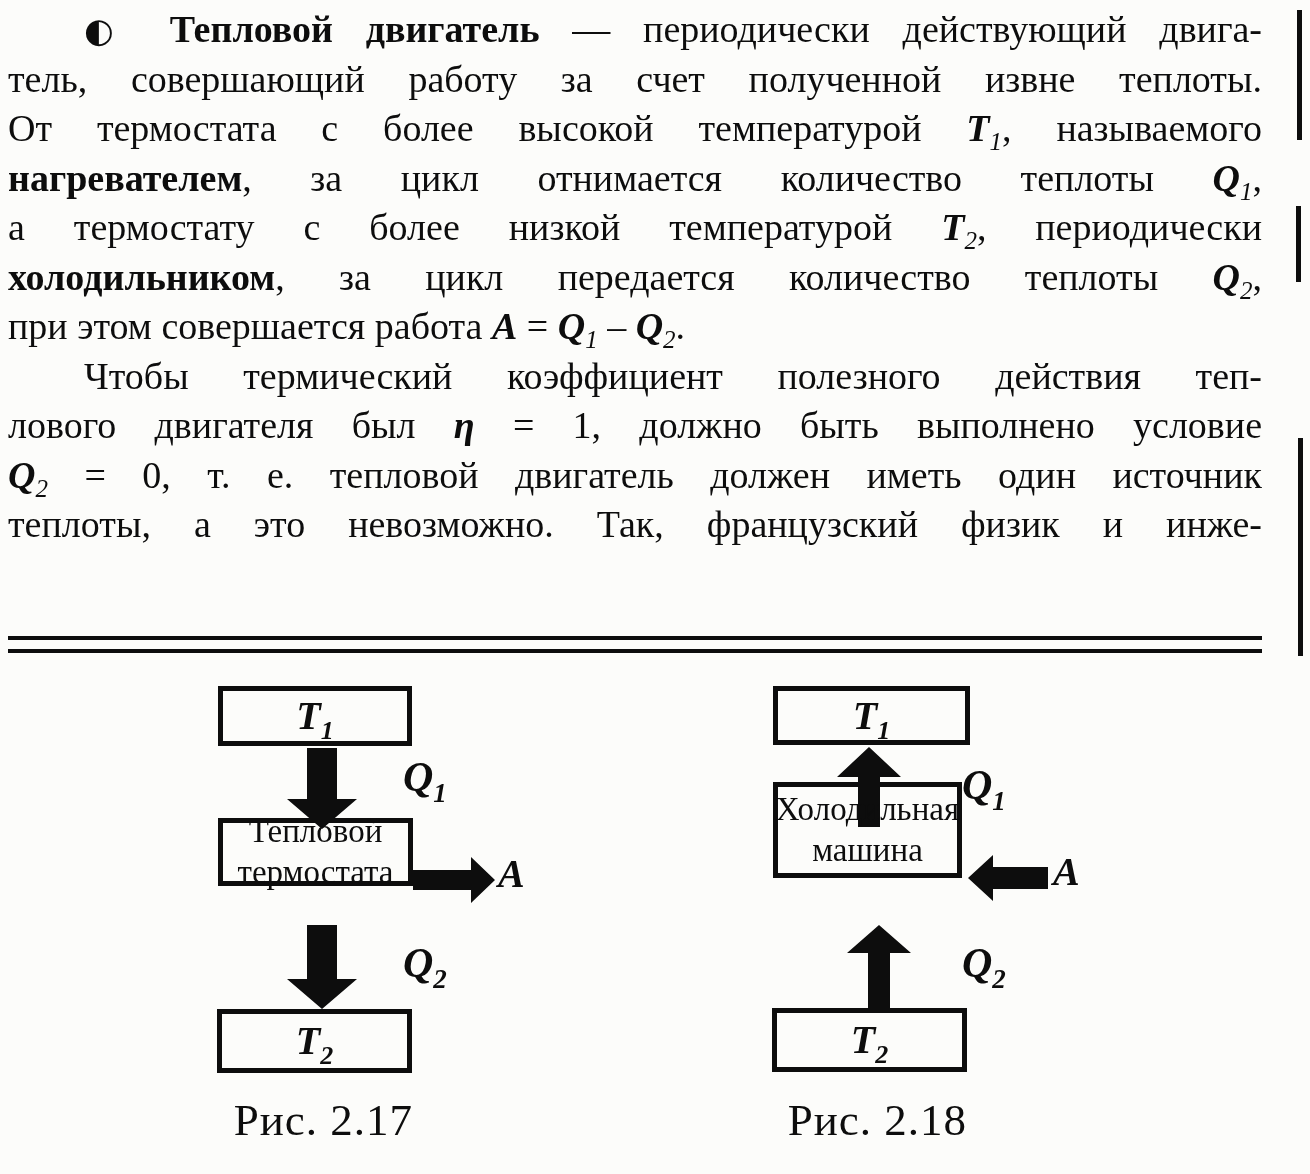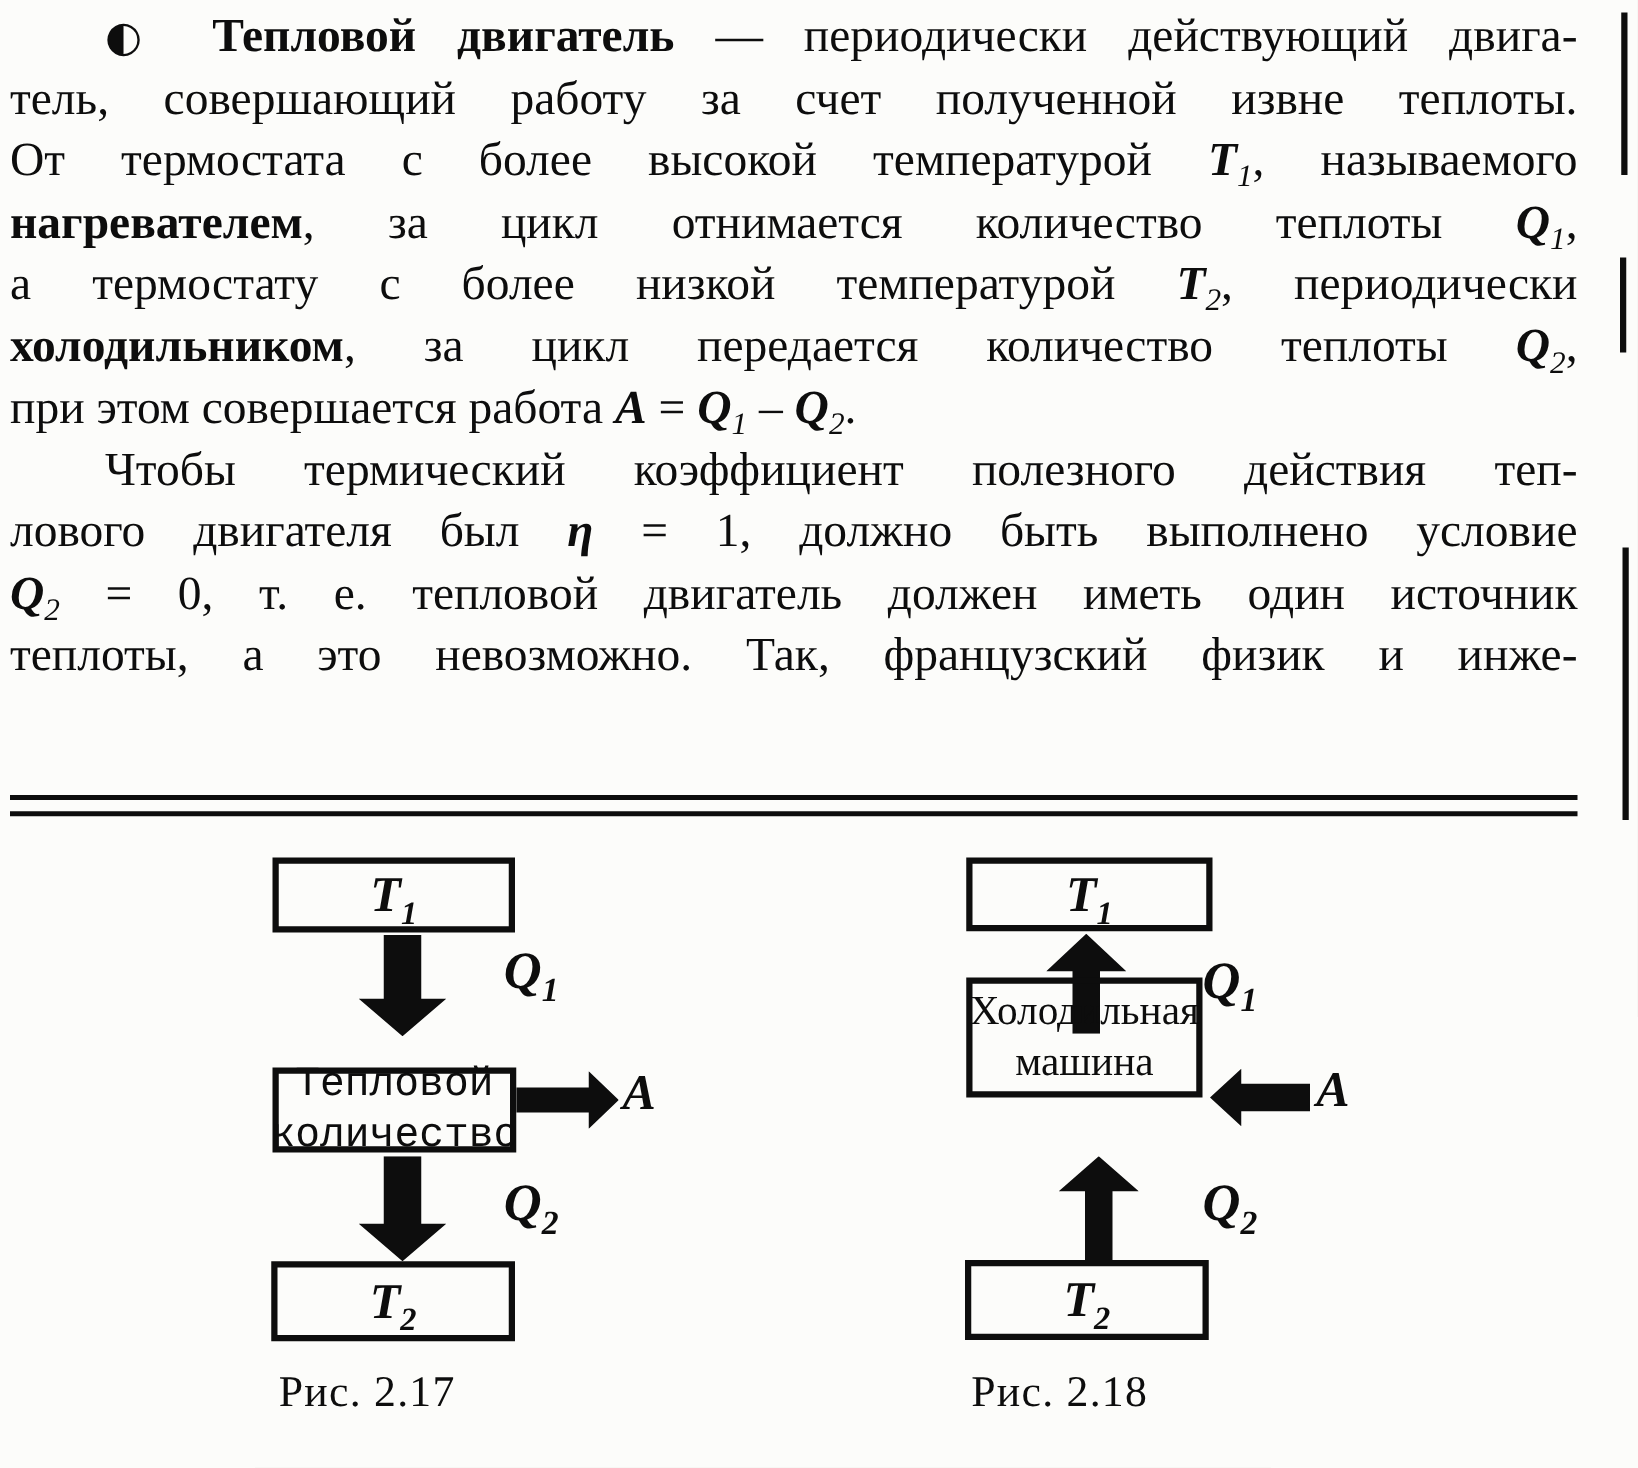--- a/index.html
+++ b/index.html
@@ -32,25 +32,25 @@
   
   .fbox { position:absolute; border:5px solid var(--ink);
     display:flex; flex-direction:column; align-items:center; justify-content:center;
     text-align:center; background:transparent; }
   .tlabel { font-size:40px; font-weight:bold; font-style:italic; line-height:1; }
   .tlabel sub { font-size:26px; font-style:italic; line-height:0; vertical-align:-10px; }
   .boxtext { font-size:33px; line-height:41px; font-weight:500; }
   .qlabel { position:absolute; font-size:42px; font-weight:bold; font-style:italic; line-height:1;margin-left:40px; }
   .qlabel sub { font-size:27px; line-height:0; vertical-align:-11px; }
   .alabel { position:absolute; font-size:40px; font-weight:bold; font-style:italic; line-height:1; }
-  .fcap { position:absolute; font-size:35px; text-align:left; letter-spacing:1px; }
+  .fcap { position:absolute; font-size:45px; text-align:right; letter-spacing:1px; }
   .arrow { position:absolute; }
   .arrow polygon { fill:var(--ink); }
   .f17-t1  { left:218px; top:686px;  width:194px; height:60px; }
-  .f17-eng { left:218px; top:854px;  width:195px; height:68px;font-family:Liberation Mono, monospace; }
+  .f17-eng { left:218px; top:818px;  width:195px; height:68px; }
   .f17-t2  { left:217px; top:1009px; width:195px; height:64px; }
   .f17-a1  { left:287px; top:748px; }
   .f17-a2  { left:287px; top:925px; }
   .f17-aw  { left:413px; top:857px; }
   .f17-q1  { left:363px; top:756px; }
   .f17-q2  { left:363px; top:942px; }
   .f17-A   { left:498px; top:854px; }
   .f17-cap { left:223px; top:1094px; width:190px; }
   .f18-t1  { left:773px; top:686px;  width:197px; height:59px; }
   .f18-mach{ left:773px; top:782px;  width:189px; height:96px; }
@@ -94,21 +94,21 @@
       <span class="tlabel"><span>T</span><sub>1</sub></span>
     </div>
 
     <svg class="arrow f17-a1" width="70" height="81" viewBox="0 0 70 81">
       <polygon points="20,0 50,0 50,51 70,51 35,81 0,51 20,51"></polygon>
     </svg>
     <span class="qlabel f17-q1"><span>Q</span><sub>1</sub></span>
 
     <div class="fbox f17-eng">
       <span class="boxtext">Тепловой</span>
-      <span class="boxtext">количество</span>
+      <span class="boxtext">термостата</span>
     </div>
 
     <svg class="arrow f17-aw" width="82" height="46" viewBox="0 0 82 46">
       <polygon points="0,13 58,13 58,0 82,23 58,46 58,33 0,33"></polygon>
     </svg>
     <span class="alabel f17-A">A</span>
 
     <svg class="arrow f17-a2" width="70" height="84" viewBox="0 0 70 84">
       <polygon points="20,0 50,0 50,54 70,54 35,84 0,54 20,54"></polygon>
     </svg>

